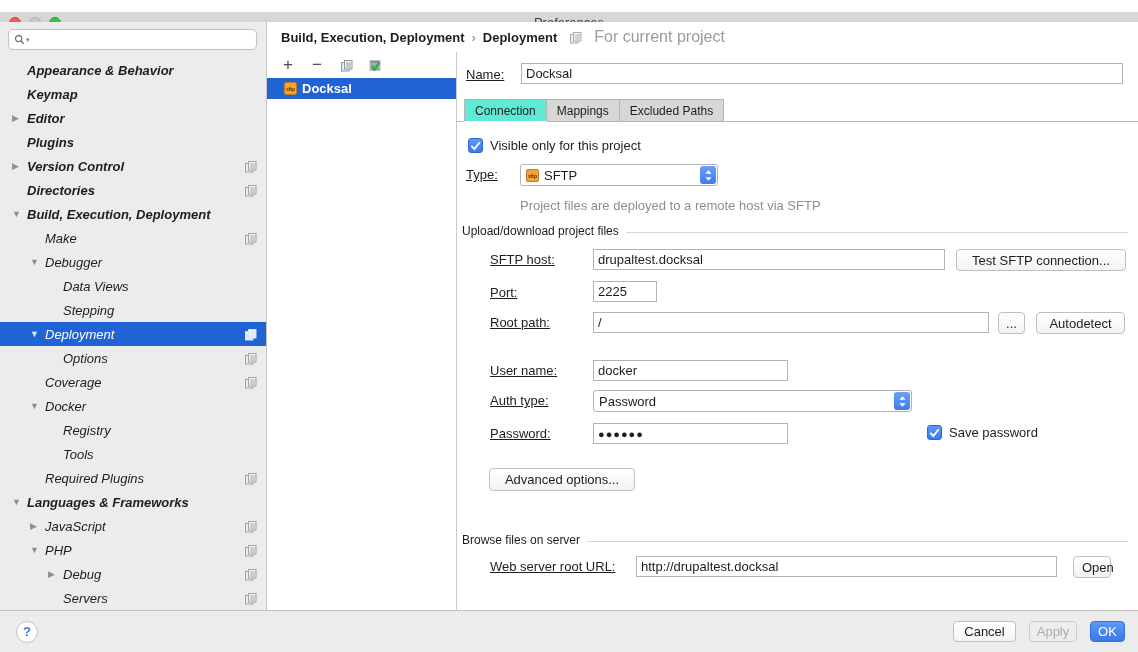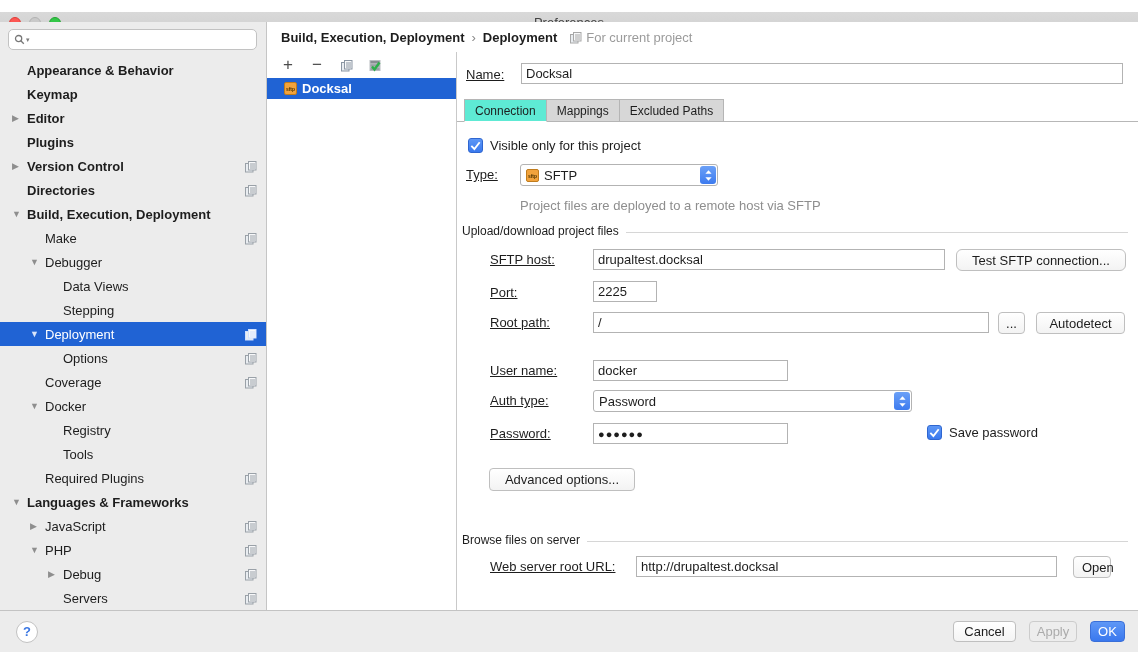--- a/index.html
+++ b/index.html
@@ -29,30 +29,30 @@
   .search-box input { border:none; outline:none; flex:1; font:12px "Liberation Sans",sans-serif; background:transparent; }
   .search-caret { font-size:7px; color:#7c7c7c; margin-left:1px; }
 
   .tree { margin-top:3px; }
   .tree-row { height:24px; display:flex; align-items:center; cursor:default; }
   .tree-row.bold .tree-label { font-weight:bold; }
   .tree-row.selected { background:#2063d4; }
   .tree-row.selected .tree-label { color:#fff; }
   .arrow { width:15px; flex:none; font-size:9px; color:#8e8e8e; text-align:left; }
   .tree-row.selected .arrow { color:#d9e5fa; }
-  .tree-label { white-space:nowrap; }
+  .tree-label { white-space:nowrap;font-style:italic; }
   .badge { margin-left:auto; margin-right:9px; color:#9aa1a8; display:flex; }
   .tree-row.selected .badge { color:#cfe0ff; }
 
   
   .main { flex:1; display:flex; flex-direction:column; background:#fff; min-width:0; }
   .main-header { height:30px; flex:none; display:flex; align-items:center; padding-left:14px; background:#fff; }
   .crumb { font-weight:bold; font-size:13px; }
   .crumb-sep { color:#8a8a8a; margin:0 7px; font-weight:normal; }
-  .scope { margin-left:12px; color:#9b9b9b; display:flex; align-items:center; gap:4px; font-size:13px; }
+  .scope { margin-left:12px; color:#9b9b9b; display:flex; align-items:center; gap:12px; font-size:16px; }
 
   .main-body { flex:1; display:flex; min-height:0; }
 
   
   .server-panel { width:190px; flex:none; border-right:1px solid #c9c9c9; }
   .list-toolbar { height:26px; display:flex; align-items:center; gap:13px; padding-left:13px; }
   .tb-btn { display:flex; align-items:center; justify-content:center; width:16px; height:16px; color:#4c4c4c; }
   .tb-glyph { font-size:17px; line-height:14px; font-weight:400; }
   .server-row { height:21px; display:flex; align-items:center; gap:5px; padding-left:17px; }
   .server-row.selected { background:#2063d4; color:#fff; font-weight:bold; }
@@ -391,21 +391,21 @@
 
           <span class="hint" style="left:63px; top:146px;">Project files are deployed to a remote host via SFTP</span>
 
           <div class="group" style="top:172px;">
             <span>Upload/download project files</span>
             <span class="group-line"></span>
           </div>
 
           <span class="flabel" style="left:33px; top:198px;">SFTP host:</span>
           <input class="tinput" style="left: 136px; top: 197px; width: 352px;" value="drupaltest.docksal">
-          <button class="mac-btn" style="left:499px; top:197px; width:170px;border-radius:6px;">Test SFTP connection...</button>
+          <button class="mac-btn" style="left:499px; top:197px; width:170px;">Test SFTP connection...</button>
 
           <span class="flabel" style="left:33px; top:231px;">Port:</span>
           <input class="tinput" style="left: 136px; top: 229px; width: 64px;" value="2225">
 
           <span class="flabel" style="left:33px; top:261px;">Root path:</span>
           <input class="tinput" style="left: 136px; top: 260px; width: 396px;" value="/">
           <button class="mac-btn" style="left:541px; top:260px; width:27px; padding:0;">...</button>
           <button class="mac-btn" style="left:579px; top:260px; width:89px;">Autodetect</button>
 
           <span class="flabel" style="left:33px; top:309px;">User name:</span>

